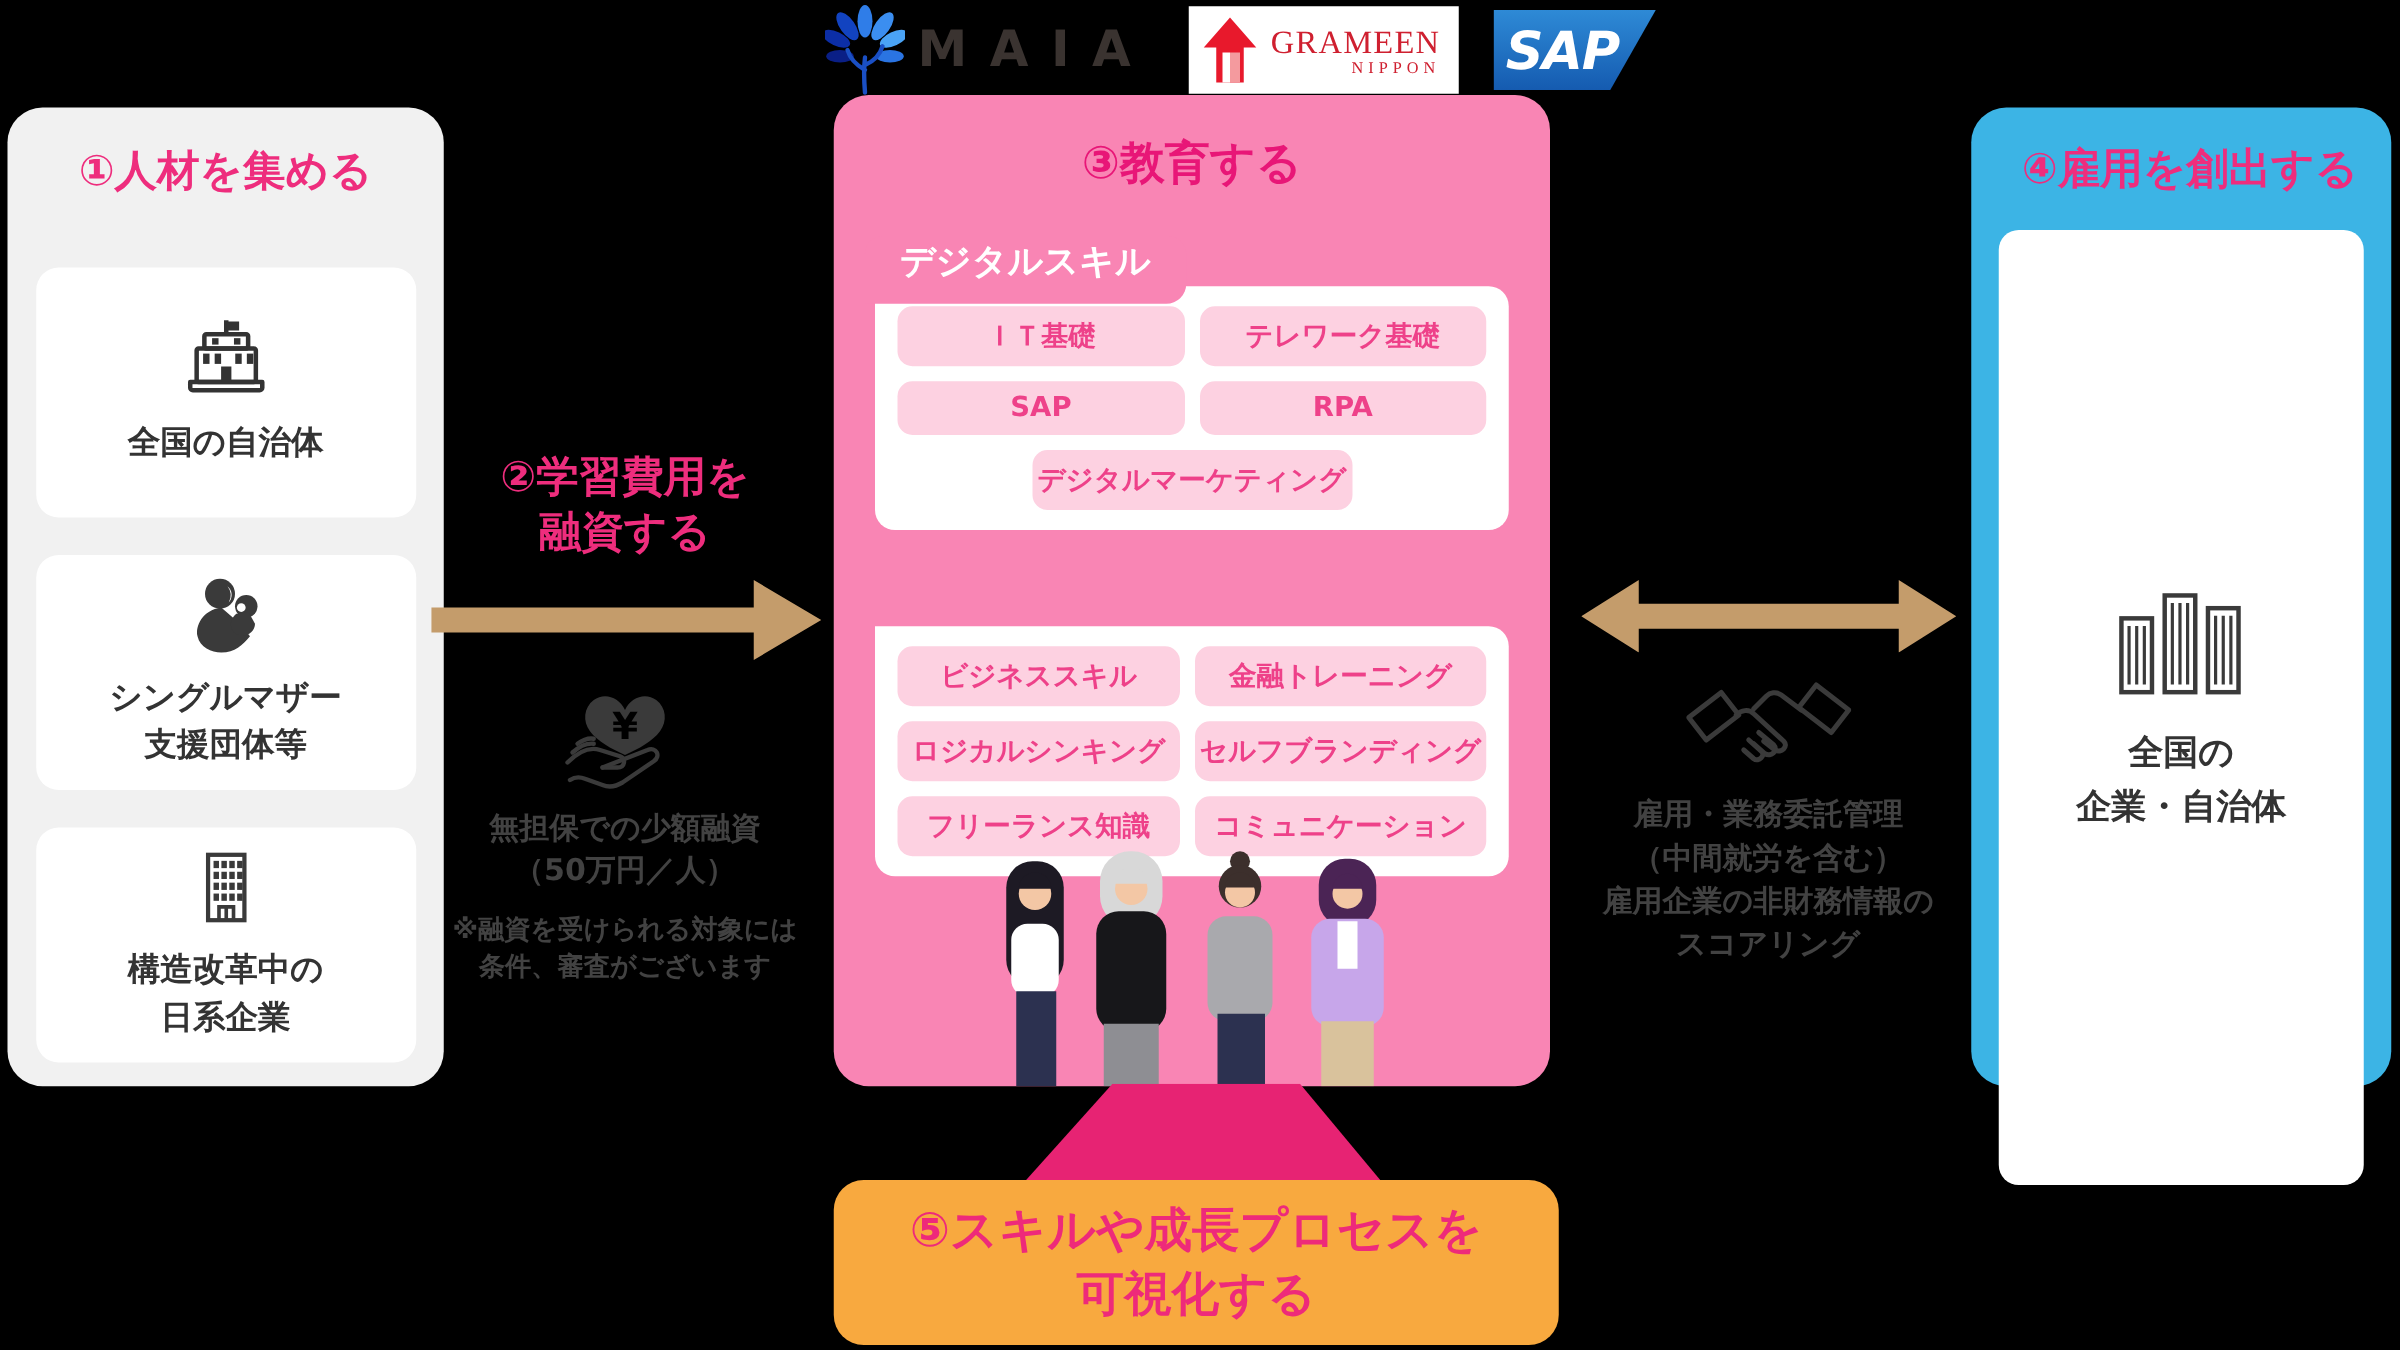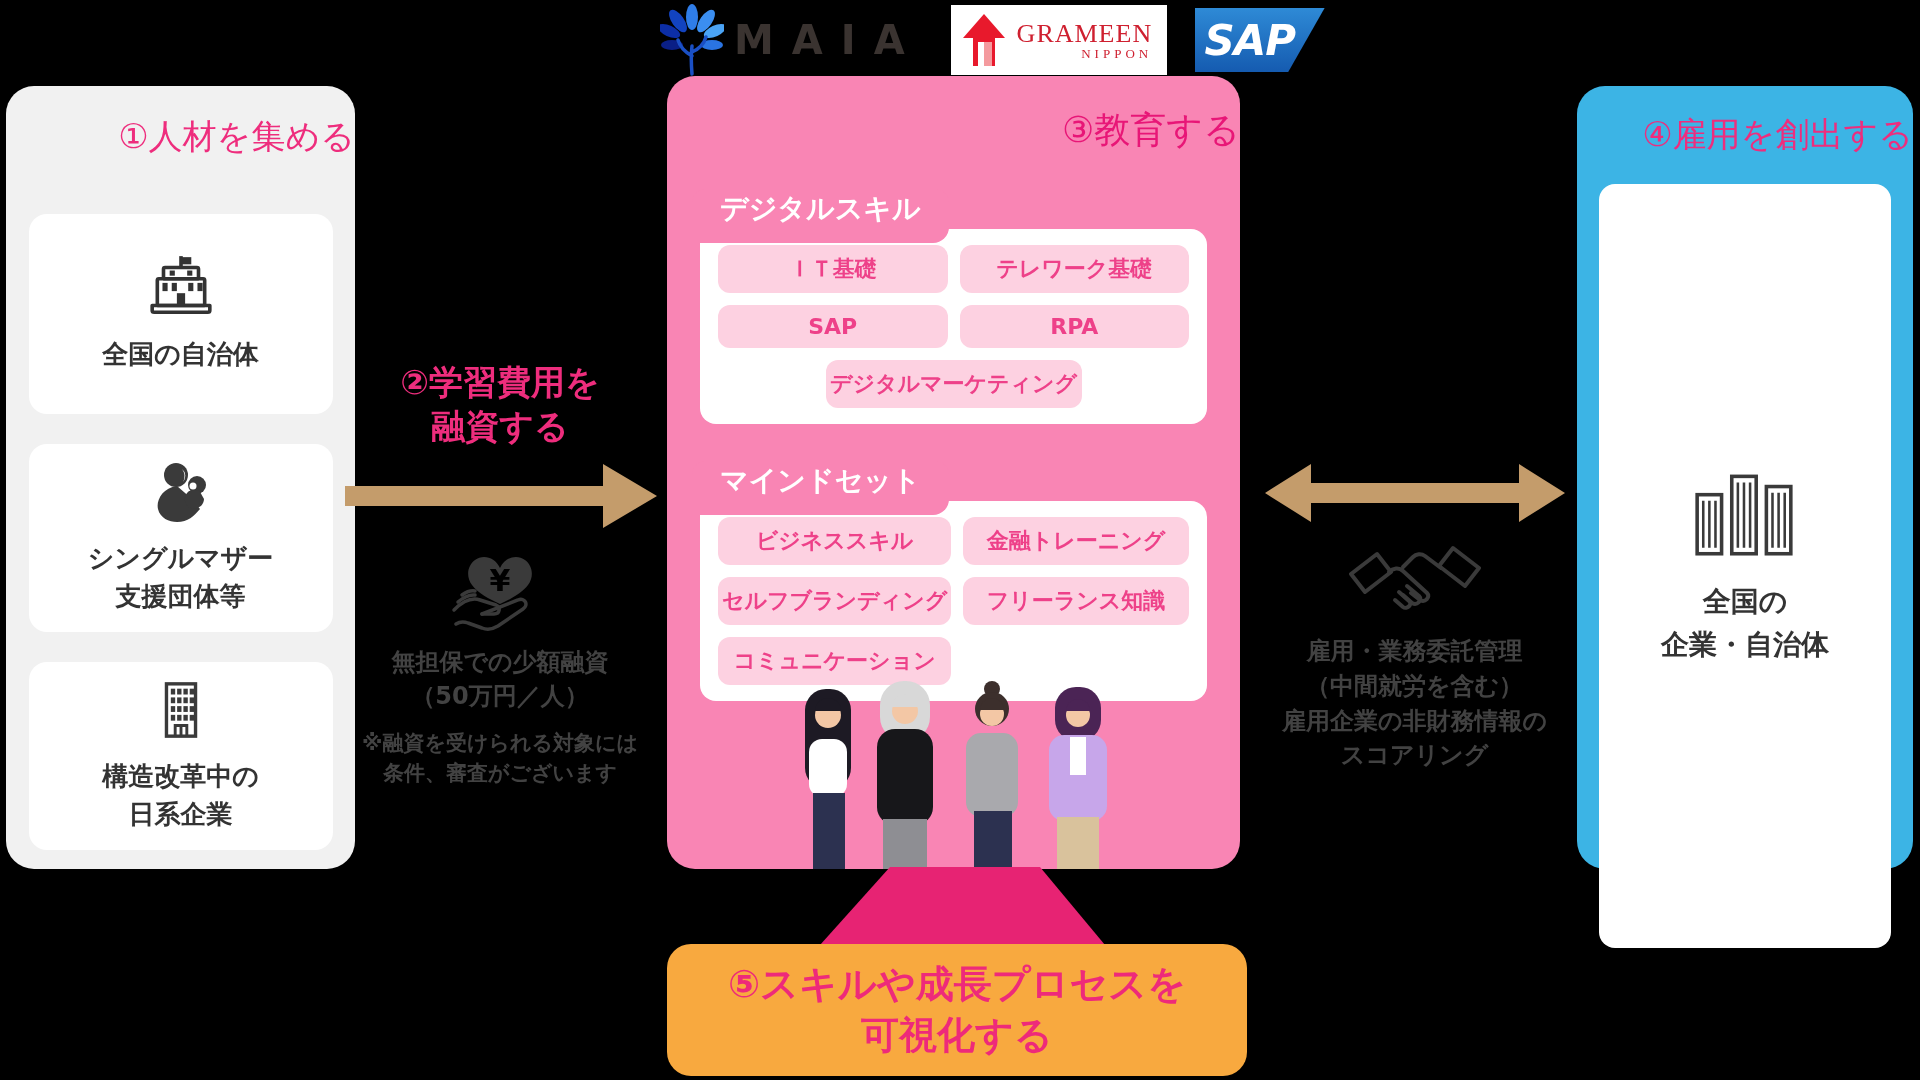--- a/index.html
+++ b/index.html
@@ -14,21 +14,21 @@
   .grameen-text{display:flex;flex-direction:column;align-items:flex-end;line-height:1.05;
                 font-family:"Liberation Serif","DejaVu Serif",serif;color:#cf2030;}
   .grameen-main{font-size:26px;letter-spacing:1px;}
   .grameen-sub{font-size:13px;letter-spacing:4px;text-align:center;}
   .logo-sap{width:130px;height:64px;background:linear-gradient(180deg,#2e8ad6,#155bb0);
             clip-path:polygon(0 0,100% 0,72% 100%,0 100%);display:flex;align-items:center;}
   .sap-text{color:#fff;font-size:42px;font-weight:900;font-style:italic;letter-spacing:-1px;padding-left:10px;}
 
   
   .panel{position:absolute;border-radius:28px;}
-  .panel h2{margin:0;text-align:right;font-size:34px;font-weight:400;color:#ee2d7d;}
+  .panel h2{margin:0;text-align:center;font-size:34px;font-weight:700;color:#ee2d7d;}
   .panel-left{left:6px;top:86px;width:349px;height:783px;background:#f1f1f1;}
   .panel-left h2{margin-top:28px;}
   .cards{display:flex;flex-direction:column;gap:30px;width:304px;margin:54px auto 0;}
   .card{background:#fff;border-radius:18px;display:flex;flex-direction:column;align-items:center;
         justify-content:center;gap:16px;}
   .card.c1{height:200px;}.card.c2{height:188px;}.card.c3{height:188px;}
   .card-label{font-size:26px;font-weight:600;color:#333;text-align:center;line-height:1.45;}
 
   
   .flow{position:absolute;text-align:center;}
@@ -213,24 +213,24 @@
       <div class="skill-box">
         <div class="chip">ＩＴ基礎</div>
         <div class="chip">テレワーク基礎</div>
         <div class="chip">SAP</div>
         <div class="chip">RPA</div>
         <div class="chip wide">デジタルマーケティング</div>
       </div>
     </div>
 
     <div class="skill-section second">
-      <div class="skill-tab">マインドセット</div>
       <div class="skill-box">
         <div class="chip">ビジネススキル</div>
         <div class="chip">金融トレーニング</div>
+        <div class="chip">ロジカルシンキング</div>
         <div class="chip">セルフブランディング</div>
         <div class="chip">フリーランス知識</div>
         <div class="chip">コミュニケーション</div>
       </div>
     </div>
 
     <svg class="people" width="370" height="200" viewBox="0 0 370 200">
 
       <rect x="111" y="12" width="50" height="60" rx="24" fill="#d8d8d8"></rect>
       <circle cx="136" cy="42" r="13" fill="#f3c7a5"></circle>

